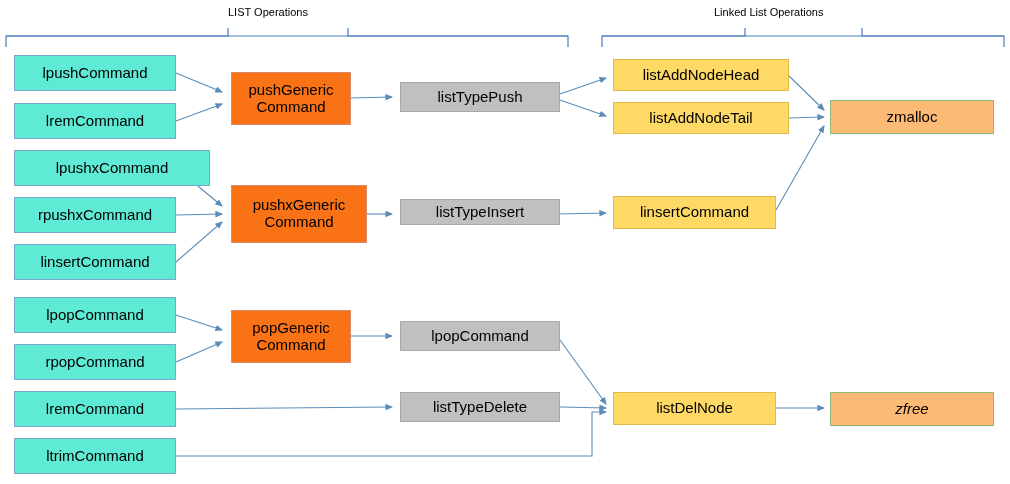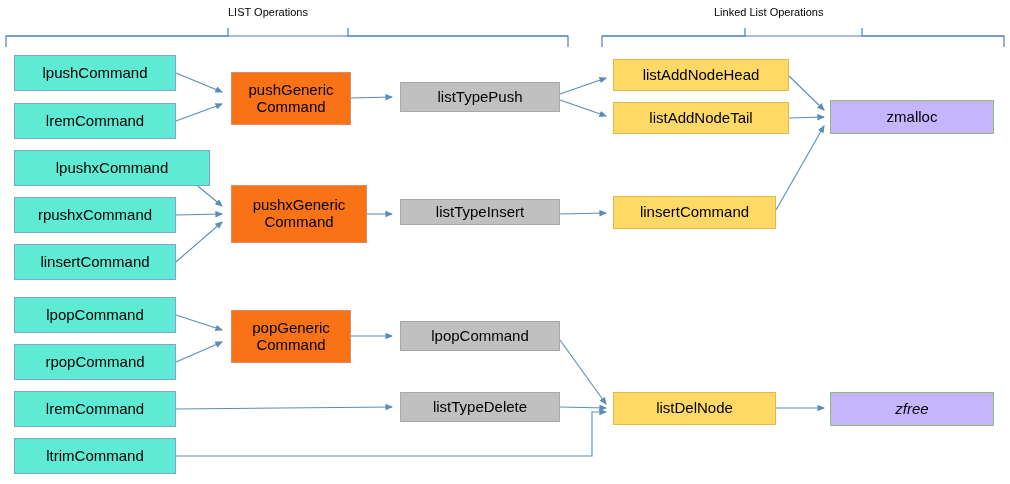--- a/index.html
+++ b/index.html
@@ -20,21 +20,21 @@
     font-size:15px;
     color:#000;
     line-height:1.12;
     white-space:pre-line;
     z-index:2;
   }
   .blue{background:#5eead4;border-color:#7ba7cf;}
   .orange{background:#f97316;border-color:#d98c6a;}
   .gray{background:#c0c0c0;border-color:#a8a8a8;}
   .yellow{background:#ffd966;border-color:#e0bb4c;}
-  .green{background:#c4b5fd;border-color:#8fba75;}
+  .green{background:#fdba74;border-color:#8fba75;}
   .grouplabel{
     position:absolute;
     font-size:11px;color:#000;
     white-space:nowrap;
     z-index:3;
   }
 </style>
 </head>
 <body>
 

